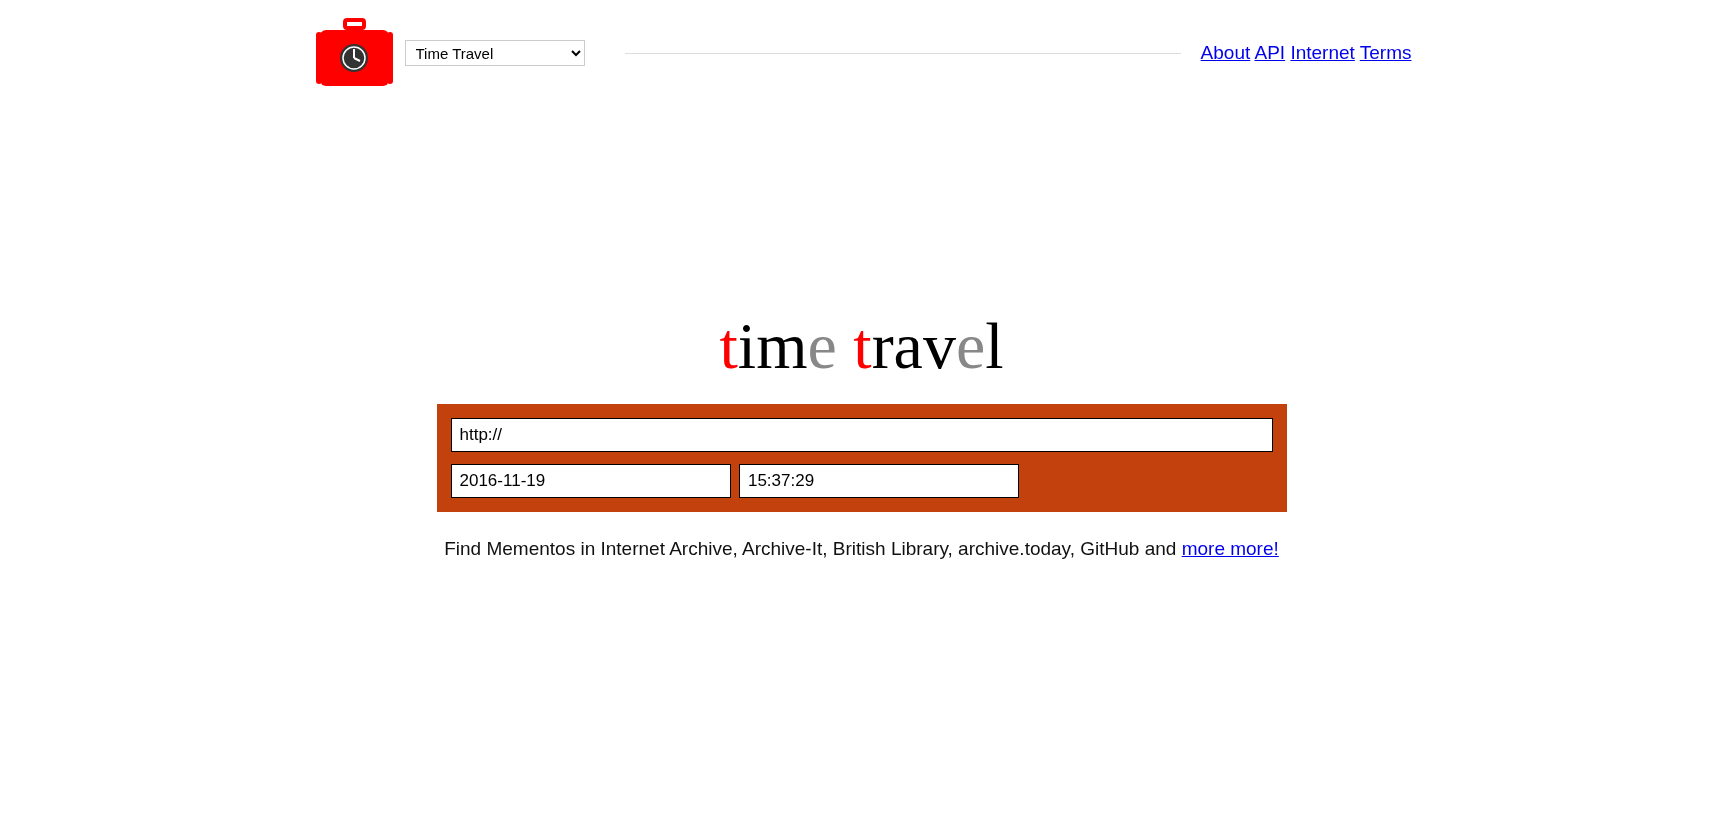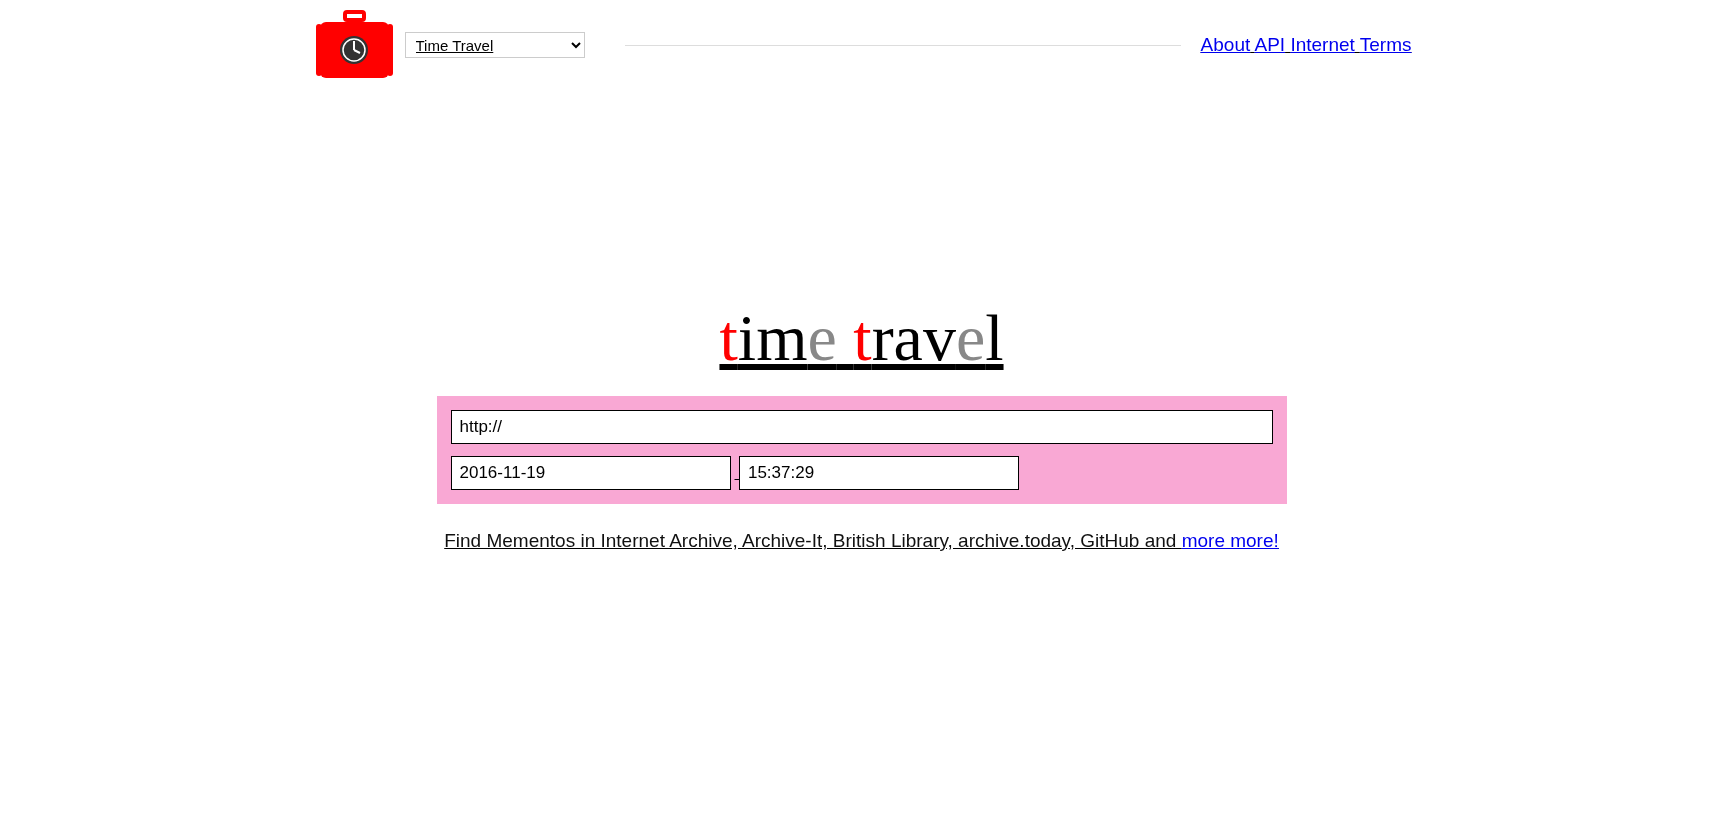--- a/index.html
+++ b/index.html
@@ -6,22 +6,21 @@
     body {
       font-family: Arial, Helvetica, sans-serif;
       background: #fff;
       width: 1723px;
       height: 839px;
       overflow: hidden;
     }
     .container {
       width: 1100px;
       margin: 0 auto;
-      padding-top: 10px;
-      text-decoration: underline;
+      padding-top: 18px;
     }
     .header {
       display: flex;
       align-items: center;
       height: 70px;
     }
     .logo {
       width: 85px;
       height: 70px;
       flex-shrink: 0;
@@ -58,21 +57,21 @@
       font-size: 66px;
       font-weight: normal;
       letter-spacing: 0px;
     }
     .t-red { color: #ff0000; }
     .t-black { color: #000; }
     .t-grey { color: #888; }
     .form-box {
       width: 850px;
       margin: 20px auto 0;
-      background: #f9a8d4;
+      background: #c2410c;
       padding: 14px;
       text-align: left;
     }
     .form-row { margin-bottom: 12px; }
     .form-row:last-child { margin-bottom: 0; }
     .url-input {
       width: 100%;
       height: 34px;
       border: 1px solid #000;
       background: #fff;

